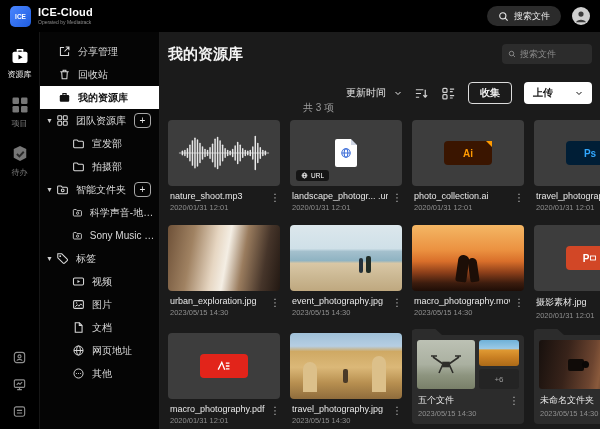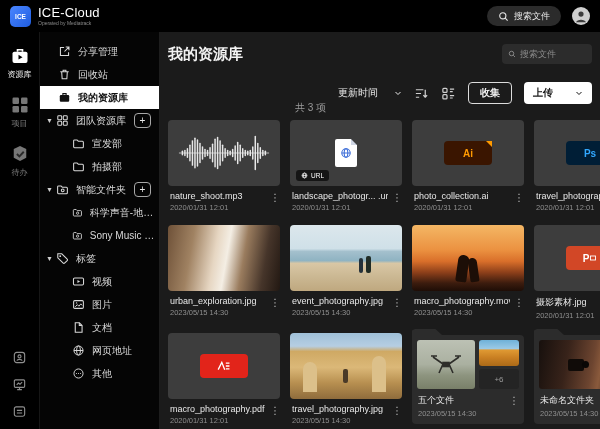--- a/index.html
+++ b/index.html
@@ -6,21 +6,21 @@
   html,body { width:600px; height:429px; background:#000; overflow:hidden; }
   body { font-family:"Liberation Sans", sans-serif; -webkit-font-smoothing:antialiased; }
   .app { width:600px; height:429px; display:grid; grid-template-rows:32px 1fr;
          grid-template-columns:40px 120px 1fr; background:#000; color:#e6e6e6; }
 
   
   .hdr { grid-column:1 / 4; display:flex; align-items:center; padding:0 10px; background:#000; }
   .logo { width:21px; height:21px; border-radius:5px; background:linear-gradient(135deg,#4a86ff,#1f5de0);
           display:flex; align-items:center; justify-content:center; font-size:6.5px; font-weight:bold; color:#fff; }
   .brand { margin-left:7px; line-height:1; }
-  .brand .nm { font-size:13px; font-weight:normal; color:#fff; letter-spacing:.2px; }
+  .brand .nm { font-size:11px; font-weight:bold; color:#fff; letter-spacing:.2px; }
   .brand .sub { font-size:5px; color:#8a8a8a; margin-top:2px; }
   .hdr-sp { flex:1; }
   .gsearch { height:20px; border-radius:10px; background:#2b2b2b; display:flex; align-items:center;
              padding:0 11px; gap:5px; color:#e8e8e8; font-size:9px; cursor:pointer; }
   .avatar { width:18px; height:18px; border-radius:50%; background:#cfcfcf; margin-left:11px; position:relative; overflow:hidden; }
   .avatar svg { position:absolute; inset:0; }
 
   svg.i { display:block; }
 
   
@@ -50,21 +50,21 @@
   .main { background:#1b1b1b; padding:12px 0 0 8px; overflow:hidden; position:relative; }
   .main-head { display:flex; align-items:center; justify-content:space-between; padding-right:8px; }
   .pg-title { font-size:15px; font-weight:bold; color:#f2f2f2; }
   .fsearch { width:90px; height:20px; background:#2c2c2c; border-radius:4px; display:flex; align-items:center; padding:6px 6px; gap:4px; }
   .fsearch input { background:transparent; border:none; outline:none; color:#ddd; font-size:9px; width:66px;
                    font-family:"Liberation Sans", sans-serif; }
   .fsearch input::placeholder { color:#8a8a8a; }
 
   .toolbar { display:flex; align-items:center; justify-content:flex-end; gap:12px; margin-top:18px; padding-right:8px; height:22px; }
   .tb-count { font-size:10px; color:#9a9a9a;margin-top:30px; }
-  .tb-sort { font-size:10px; color:#e8e8e8; display:flex; align-items:center; gap:16px; cursor:pointer; }
+  .tb-sort { font-size:10px; color:#e8e8e8; display:flex; align-items:center; gap:8px; cursor:pointer; }
   .tb-icon { color:#d0d0d0; cursor:pointer; display:flex; }
   .btn-collect { height:22px; padding:0 11px; border:1px solid #dcdcdc; border-radius:4px; background:transparent;
                  color:#f0f0f0; font-size:10px; font-weight:bold; display:flex; align-items:center; cursor:pointer; }
   .btn-upload { height:22px; padding:0 9px; border-radius:4px; background:#fff; color:#141414; font-size:10px;
                 font-weight:bold; display:flex; align-items:center; gap:22px; cursor:pointer; border:none; }
 
   
   .grid { margin-top:16px; display:grid; grid-template-columns:repeat(4,112px); column-gap:10px; row-gap:13px; }
   .card { width:112px; position:relative; cursor:pointer; }
   .thumb { width:112px; height:66px; border-radius:4px; background:#3d3d3d; position:relative; overflow:hidden;

